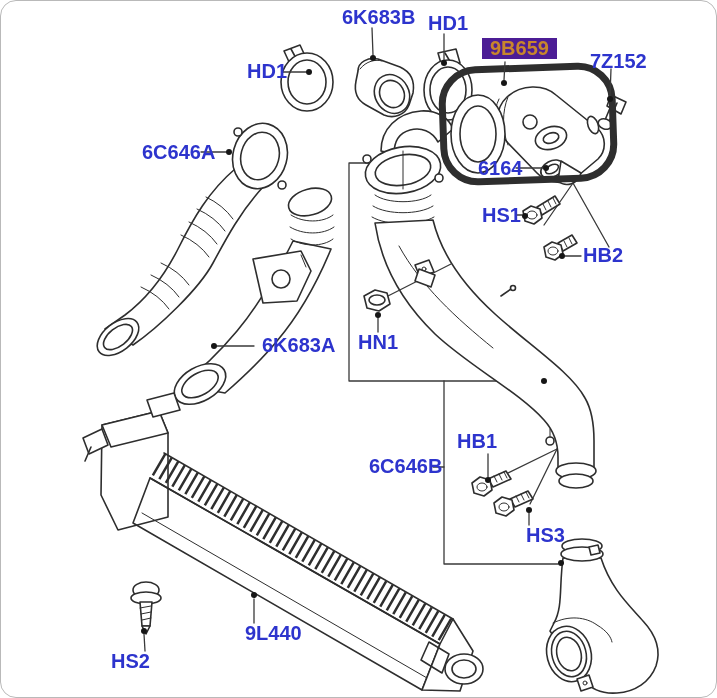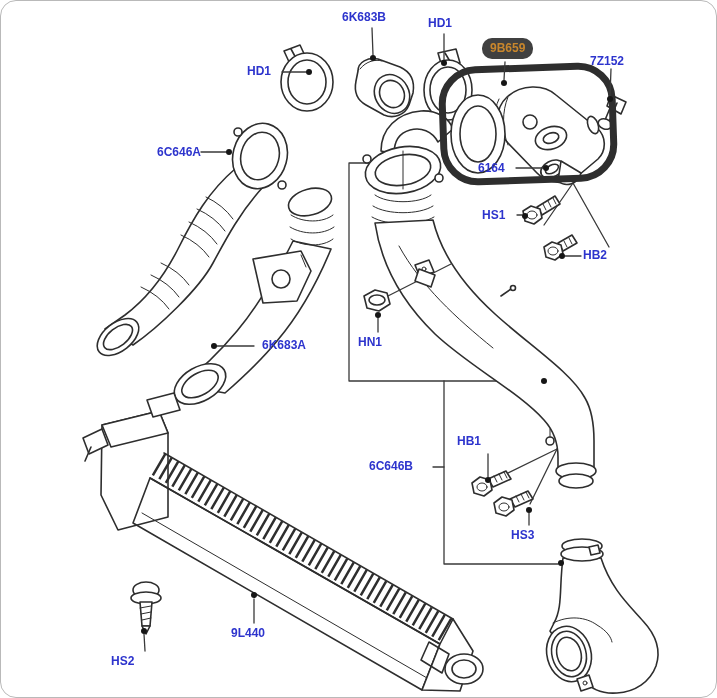--- a/index.html
+++ b/index.html
@@ -12,25 +12,25 @@
   svg path,svg ellipse,svg circle,svg polygon,svg polyline,svg line,svg rect{
     stroke:#2e2e2e;stroke-width:1.6;fill:none;stroke-linejoin:round;stroke-linecap:round;
   }
   svg .w{fill:#ffffff;}
   svg .thin{stroke-width:1;}
   svg .ld{stroke:#3a3a3a;stroke-width:1.3;}
   svg .dot{fill:#161616;stroke:none;}
   svg .fins{stroke:#2e2e2e;stroke-width:25;stroke-dasharray:2.5 5;stroke-linecap:butt;}
   svg .nost{stroke:none;}
   .lbl{
-    position:absolute;color:#2d34cd;font-weight:bold;font-size:12px;line-height:17px;
+    position:absolute;color:#2d34cd;font-weight:bold;font-size:20px;line-height:17px;
     white-space:nowrap;letter-spacing:0px;
   }
   .callout{
-    background:#404040;color:#c8862c;padding:2px 8px;border-radius:10px;
+    background:#4c1d95;color:#c8862c;padding:2px 8px;border-radius:0;
   }
 </style>
 </head>
 <body>
 
 <div class="stage">
 
 <svg width="717" height="698" viewBox="0 0 717 698">
   <defs>
     <pattern id="hatch" width="6" height="6" patternUnits="userSpaceOnUse" patternTransform="rotate(25)">
@@ -270,25 +270,25 @@
     <circle class="dot" cx="543" cy="380" r="3"></circle>
     <circle class="dot" cx="560" cy="562" r="3"></circle>
   </g>
 </svg>
 
 <div class="lbl" style="left:246px;top:62px">HD1</div>
 <div class="lbl" style="left:341px;top:8px">6K683B</div>
 <div class="lbl" style="left:427px;top:14px">HD1</div>
 <div class="lbl callout" style="left:481px;top:37px">9B659</div>
 <div class="lbl" style="left:589px;top:52px">7Z152</div>
-<div class="lbl" style="left:156px;top:143px">6C646A</div>
+<div class="lbl" style="left:141px;top:143px">6C646A</div>
 <div class="lbl" style="left:477px;top:159px">6164</div>
 <div class="lbl" style="left:481px;top:206px">HS1</div>
 <div class="lbl" style="left:582px;top:246px">HB2</div>
 <div class="lbl" style="left:261px;top:336px">6K683A</div>
 <div class="lbl" style="left:357px;top:333px">HN1</div>
 <div class="lbl" style="left:368px;top:457px">6C646B</div>
 <div class="lbl" style="left:456px;top:432px">HB1</div>
-<div class="lbl" style="left:510px;top:526px">HS3</div>
-<div class="lbl" style="left:230px;top:624px">9L440</div>
+<div class="lbl" style="left:525px;top:526px">HS3</div>
+<div class="lbl" style="left:244px;top:624px">9L440</div>
 <div class="lbl" style="left:110px;top:652px">HS2</div>
 
 </div>
 
 </body></html>

